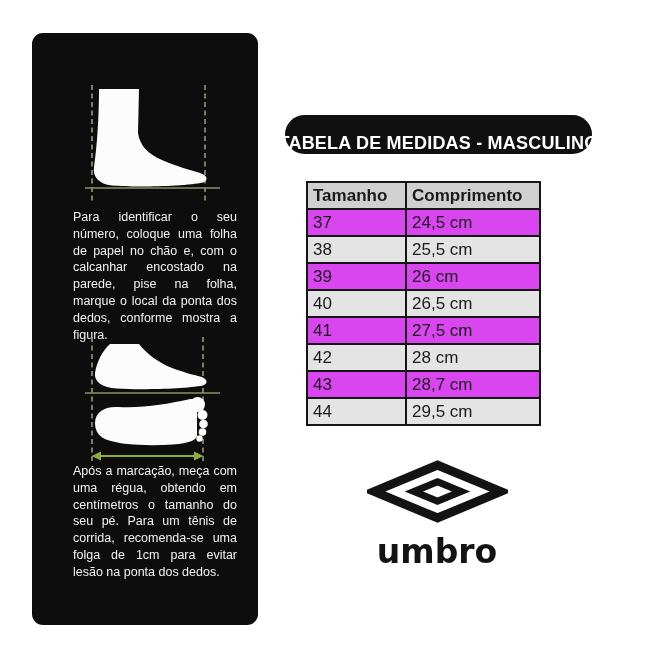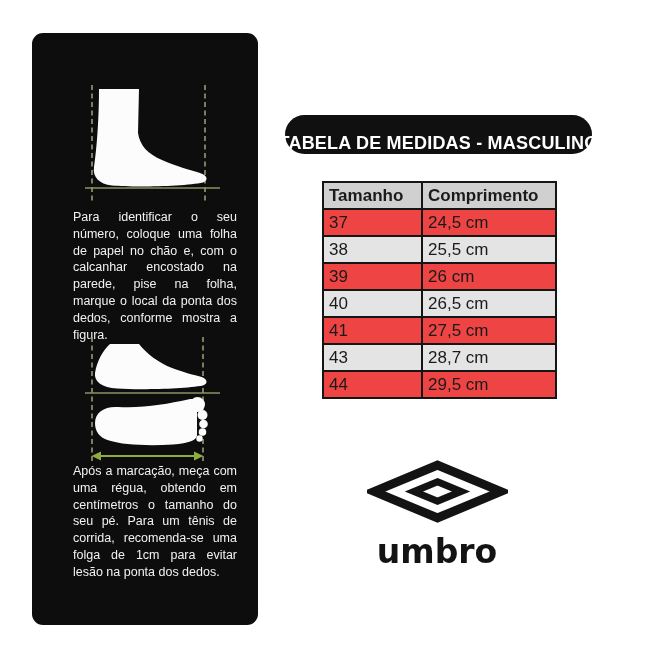--- a/index.html
+++ b/index.html
@@ -30,23 +30,23 @@
     position:absolute; left:285px; top:115px; width:307px; height:39px;
     background:#101010; border-radius:20px;
     display:flex; align-items:flex-end; justify-content:center;
   }
   .title-pill span {
     color:#ffffff; font-weight:bold; font-size:18px; letter-spacing:.2px; white-space:nowrap;
   }
 
   
   table.sizes {
-    position:absolute; left:322px; top:181px;
+    position:absolute; left:306px; top:181px;
     border-collapse:collapse; table-layout:fixed;
-    background:#ef4444;
+    background:#d946ef;
   }
   table.sizes th, table.sizes td {
     border:2px solid #151515;
     height:27px; padding:0 0 0 5px;
     font-size:17px; color:#1a1a1a; text-align:left; vertical-align:middle;
     white-space:nowrap;
   }
   table.sizes th { background:#d0d0d0; font-weight:bold; }
   table.sizes col.c1 { width:99px; }
   table.sizes col.c2 { width:134px; }
@@ -149,20 +149,24 @@
       </tr>
       <tr>
         <td>40</td>
         <td>26,5 cm</td>
       </tr>
       <tr>
         <td>41</td>
         <td>27,5 cm</td>
       </tr>
       <tr>
+        <td>42</td>
+        <td>28 cm</td>
+      </tr>
+      <tr>
         <td>43</td>
         <td>28,7 cm</td>
       </tr>
       <tr>
         <td>44</td>
         <td>29,5 cm</td>
       </tr>
     </tbody>
   </table>
 

